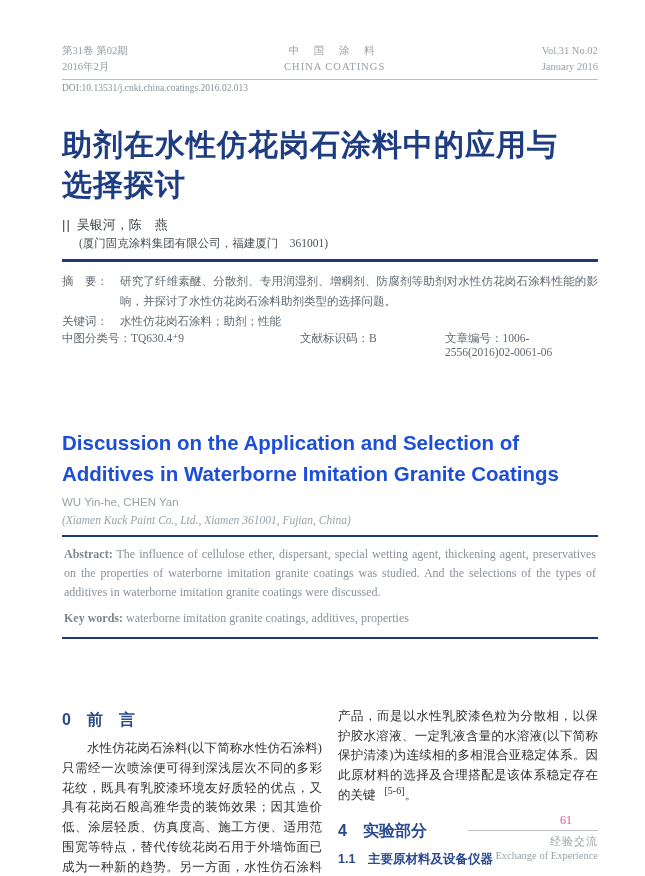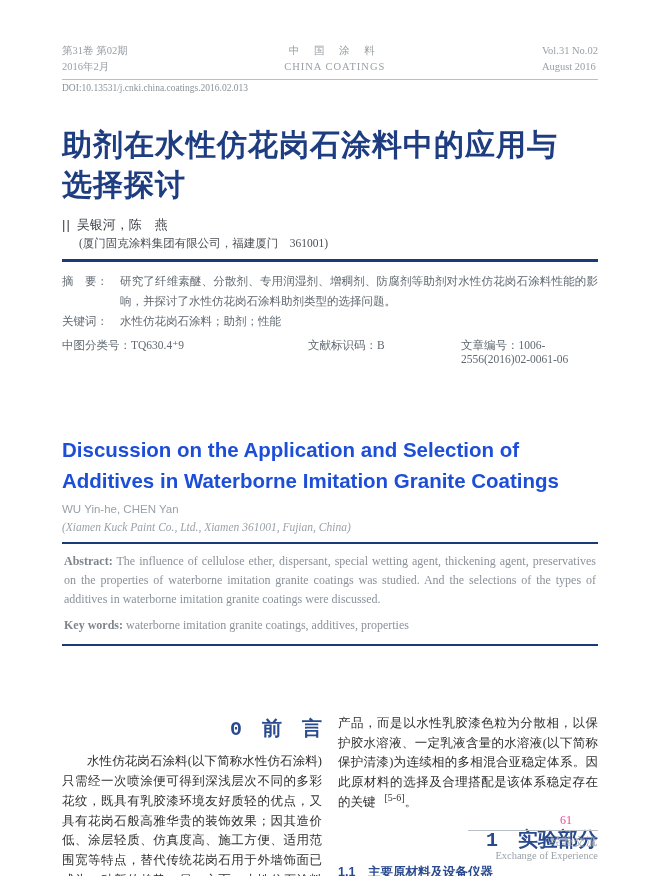--- a/index.html
+++ b/index.html
@@ -57,24 +57,23 @@
   }
   .thick-rule { border: 0; border-top: 3px solid #1c3a78; margin-top: 8px; }
 
   
   .abs-cn { margin-top: 9px; font-size: 11.5px; line-height: 1.75; color: #60686f; }
   .abs-row { display: flex; }
   .abs-row .lbl { flex: 0 0 58px; white-space: nowrap; }
   .abs-row .txt { flex: 1; text-align: justify; }
   .meta-row {
     display: flex;
-    margin-top: 7px;
+    margin-top: 0;
     font-size: 11.5px;
     color: #60686f;
-    gap: 8px;
   }
   .meta-row .m1 { width: 238px; }
   .meta-row .m2 { width: 145px; }
   .meta-row .m3 { flex: 1; }
 
   
   .title-en {
     margin-top: 70px;
     font-family: "Liberation Sans", "DejaVu Sans", sans-serif;
     font-weight: bold;
@@ -99,26 +98,26 @@
   .abs-en-box .kw { margin-top: 8px; }
 
   
   .body-cols {
     display: flex;
     gap: 16px;
     margin-top: 68px;
   }
   .colm { width: 260px; font-size: 12.5px; line-height: 1.58; text-align: justify; color: #2f2f2f; }
   .sec-h {
-    font-family: Liberation Mono, monospace;
-    font-weight: bold;
-    font-size: 20px;
+    font-family: Liberation Sans, sans-serif;
+    font-weight: bold;
+    font-size: 16px;
     color: #2a4a8f;
     margin-bottom: 7px;
-    text-align: right;
+    text-align: left;
   }
   .sec-h.mt { margin-top: 12px; }
   .sub-h {
     font-family: "Liberation Sans", "DejaVu Sans", sans-serif;
     font-weight: bold;
     font-size: 12.5px;
     color: #2a4a8f;
     margin-bottom: 4px;
     text-align: left;
   }
@@ -149,21 +148,21 @@
     <div class="col left">
       <div>第31卷 第02期</div>
       <div>2016年2月</div>
     </div>
     <div class="col center">
       <div class="cn-name">中 国 涂 料</div>
       <div>CHINA COATINGS</div>
     </div>
     <div class="col right">
       <div>Vol.31 No.02</div>
-      <div>August 2016</div>
+      <div>January 2016</div>
     </div>
   </div>
   <hr class="header-rule">
   <div class="doi">DOI:10.13531/j.cnki.china.coatings.2016.02.013</div>
 
   <h1 class="title-cn">助剂在水性仿花岗石涂料中的应用与选择探讨</h1>
   <div class="authors-cn">
     <span class="mark">||</span><span>吴银河，陈　燕</span>
   </div>
   <div class="affil-cn">(厦门固克涂料集团有限公司，福建厦门　361001)</div>
@@ -195,21 +194,21 @@
   </div>
 
   <div class="body-cols">
     <div class="colm">
       <div class="sec-h">0　前　言</div>
       <p class="para"><span>水性仿花岗石涂料(以下简称水性仿石涂料)只需经一次喷涂便可得到深浅层次不同的多彩花纹，既具有乳胶漆环境友好质轻的优点，又具有花岗石般高雅华贵的装饰效果；因其造价低、涂层轻质、仿真度高、施工方便、适用范围宽等特点，替代传统花岗石用于外墙饰面已成为一种新的趋势。另一方面，水性仿石涂料逐渐成为外墙保温装饰一体化系统中首选的饰面涂料品种之一</span><sup>[1-4]</sup><span>。</span></p>
 
     </div>
     <div class="colm">
       <p class="para noindent"><span>产品，而是以水性乳胶漆色粒为分散相，以保护胶水溶液、一定乳液含量的水溶液(以下简称保护清漆)为连续相的多相混合亚稳定体系。因此原材料的选择及合理搭配是该体系稳定存在的关键</span><sup>[5-6]</sup><span>。</span></p>
-      <div class="sec-h mt">1　实验部分</div>
+      <div class="sec-h mt">4　实验部分</div>
       <div class="sub-h">1.1　主要原材料及设备仪器</div>
       <p class="para">主要原材料：乳液，巴德富；保护胶粉、颜填料、纤维素及各类助剂，均为市售；</p>
 
     </div>
   </div>
 
   <div class="pagefoot">
     <div class="pnum">61</div>
     <hr class="pf-rule">
     <div class="col-cn">经验交流</div>

